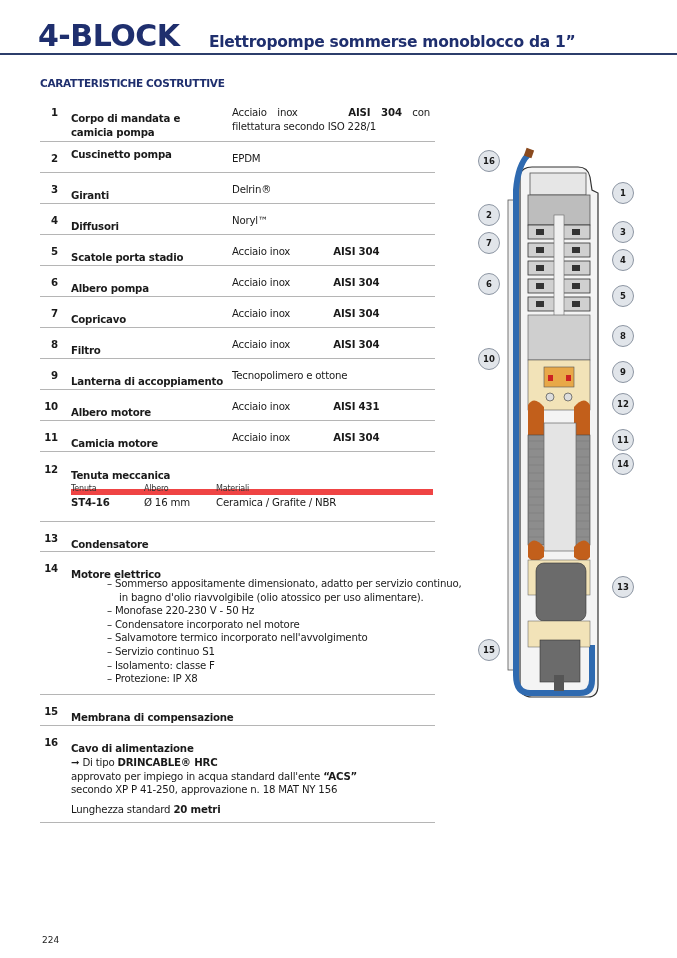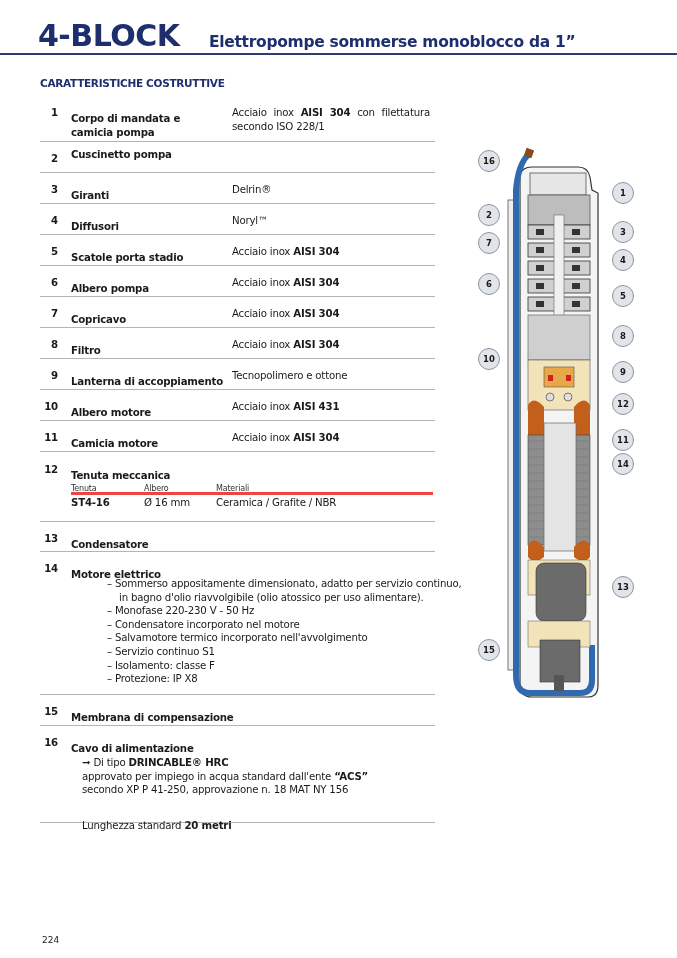--- a/index.html
+++ b/index.html
@@ -10,31 +10,31 @@
   .header-subtitle { position: absolute; left: 209px; top: 31px; font-family: "DejaVu Sans", sans-serif; font-weight: bold; font-size: 15.5px; color: #1f2f6e; letter-spacing: -0.3px; line-height: 22px; }
   .header-rule { position: absolute; left: 0; top: 53px; width: 677px; height: 2px; background: #2c3e6b; }
 
   .section-title { position: absolute; left: 40px; top: 77px; font-family: "DejaVu Sans", sans-serif; font-weight: bold; font-size: 10.5px; color: #1f2f6e; letter-spacing: -0.3px; }
 
   .spec-list { position: absolute; left: 40px; top: 100px; width: 395px; }
   .row { position: relative; border-bottom: 1px solid #b5b5b5; font-size: 10.2px; letter-spacing: -0.2px; line-height: 14px; }
   .row .num { position: absolute; left: 0; width: 18px; text-align: right; font-weight: bold; }
   .row .label { position: absolute; left: 31px; width: 155px; font-weight: bold; margin-top: 6px; }
   .row .value { position: absolute; left: 192px; width: 198px; text-align: justify; }
-  .row .value b { font-weight: bold; }
+  .row .value b { font-weight: bold; margin-left: 40px; }
 
   .sub-table { position: absolute; left: 31px; width: 362px; }
-  .sub-head { display: flex; font-size: 8px; color: #333; border-bottom: 3px solid #ef4444; height: 12px; line-height: 11px; }
+  .sub-head { display: flex; font-size: 8px; color: #333; border-bottom: 6px solid #ef4444; height: 12px; line-height: 11px; }
   .sub-vals { display: flex; font-size: 10.2px; line-height: 15px; }
   .c1 { width: 73px; } .c2 { width: 72px; } .c3 { width: 217px; }
 
   .bullets { position: absolute; left: 31px; width: 362px; font-size: 10.2px; line-height: 13.6px; letter-spacing: -0.2px; margin-left: 36px; }
   .bullets li { list-style: none; padding-left: 12px; text-indent: -12px; }
 
-  .cable { position: absolute; left: 42px; width: 362px; font-size: 10.2px; line-height: 13.6px; letter-spacing: -0.2px; }
+  .cable { position: absolute; left: 31px; width: 362px; font-size: 10.2px; line-height: 13.6px; letter-spacing: -0.2px; }
 
   .page-num { position: absolute; left: 42px; top: 935px; font-size: 9px; color: #222; }
 
   .diagram { position: absolute; left: 470px; top: 145px; width: 180px; height: 560px; }
   .callout { position: absolute; width: 22px; height: 22px; border-radius: 50%; background: #e1e5ea; border: 1px solid #8d96a3; font-size: 8.5px; font-weight: bold; color: #1a1a1a; text-align: center; line-height: 20px; }
 </style>
 </head>
 <body>
 
 <div>
@@ -49,20 +49,21 @@
 
   <div class="row" style="height:42px">
     <span class="num" style="top:6px">1</span>
     <span class="label" style="top:6px;width:140px">Corpo di mandata e camicia pompa</span>
     <span class="value" style="top:6px"><span>Acciaio inox </span><b>AISI 304</b><span> con filettatura secondo ISO 228/1</span></span>
   </div>
 
   <div class="row" style="height:31px">
     <span class="num" style="top:10px">2</span>
     <span class="label" style="top:0">Cuscinetto pompa</span>
+    <span class="value" style="top:10px"><span>EPDM</span></span>
   </div>
   <div class="row" style="height:31px">
     <span class="num" style="top:10px">3</span>
     <span class="label" style="top:10px">Giranti</span>
     <span class="value" style="top:10px"><span>Delrin®</span></span>
   </div>
   <div class="row" style="height:31px">
     <span class="num" style="top:10px">4</span>
     <span class="label" style="top:10px">Diffusori</span>
     <span class="value" style="top:10px"><span>Noryl™</span></span>
@@ -144,21 +145,21 @@
     <span class="label" style="top:10px;width:200px">Membrana di compensazione</span>
   </div>
 
   <div class="row" style="height:97px">
     <span class="num" style="top:10px">16</span>
     <span class="label" style="top:10px;width:200px">Cavo di alimentazione</span>
     <div class="cable" style="top:30px">
       <div><span>➞</span> <span>Di tipo </span><b>DRINCABLE® HRC</b></div>
       <div><span>approvato per impiego in acqua standard dall'ente </span><b>“ACS”</b></div>
       <div>secondo XP P 41-250, approvazione n. 18 MAT NY 156</div>
-      <div style="margin-top:22px"><span>Lunghezza standard </span><b>20 metri</b></div>
+      <div style="margin-top:6px"><span>Lunghezza standard </span><b>20 metri</b></div>
     </div>
   </div>
 </div>
 
 <div class="diagram">
   <svg width="180" height="560" viewBox="0 0 180 560">
 
     <path d="M50 30 Q52 22 62 22 L108 22 Q118 22 120 32 L122 45 L128 48 L128 540 Q128 552 118 552 L62 552 Q50 552 50 540 Z" fill="#f4f4f4" stroke="#333" stroke-width="1.2"></path>
 
     <rect x="38" y="55" width="8" height="470" fill="#eee" stroke="#555" stroke-width="0.8"></rect>

